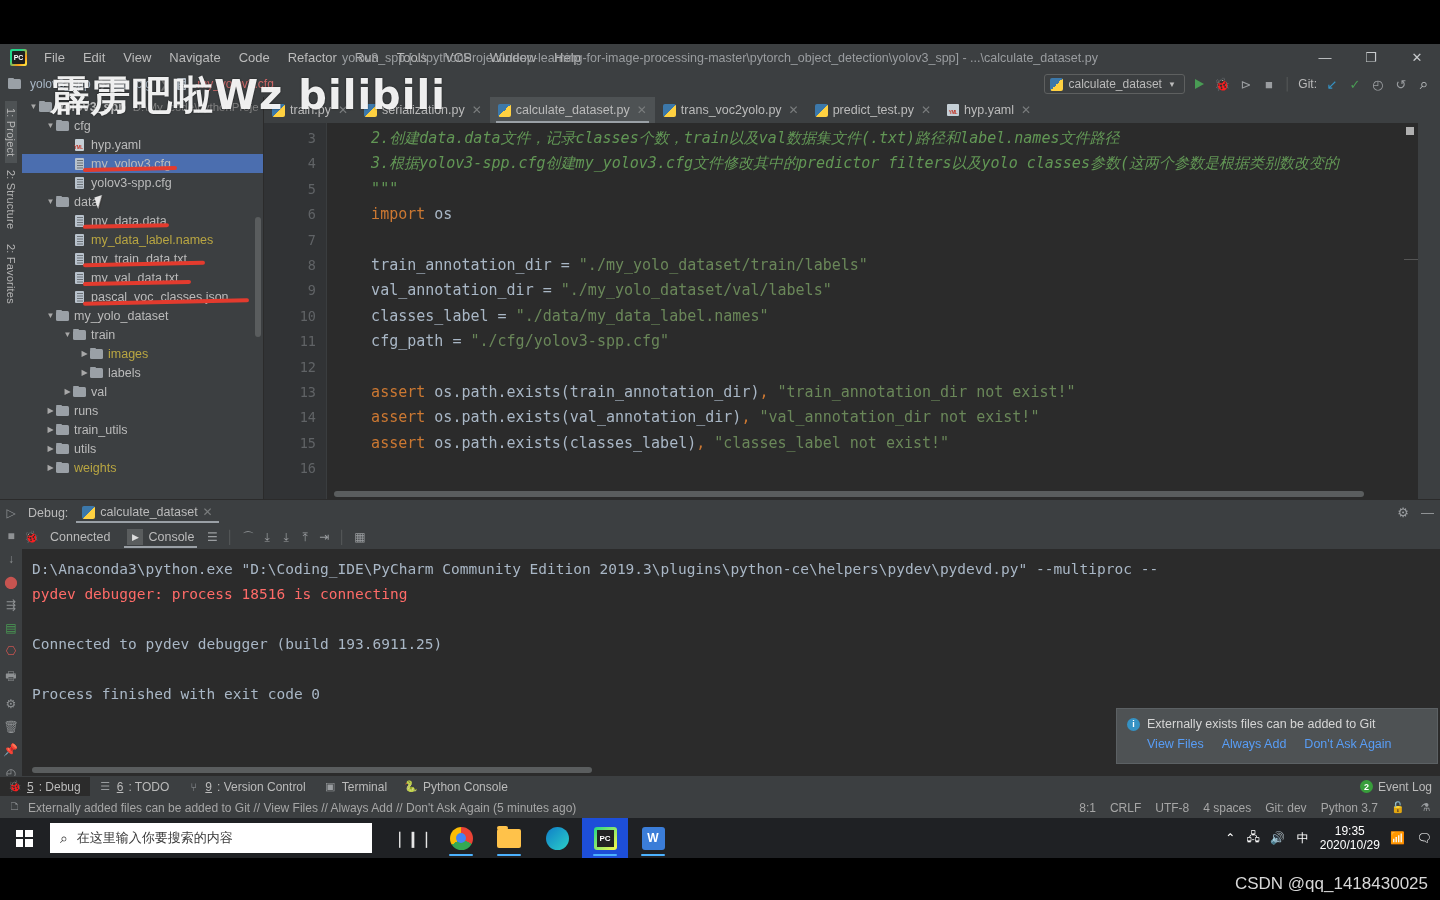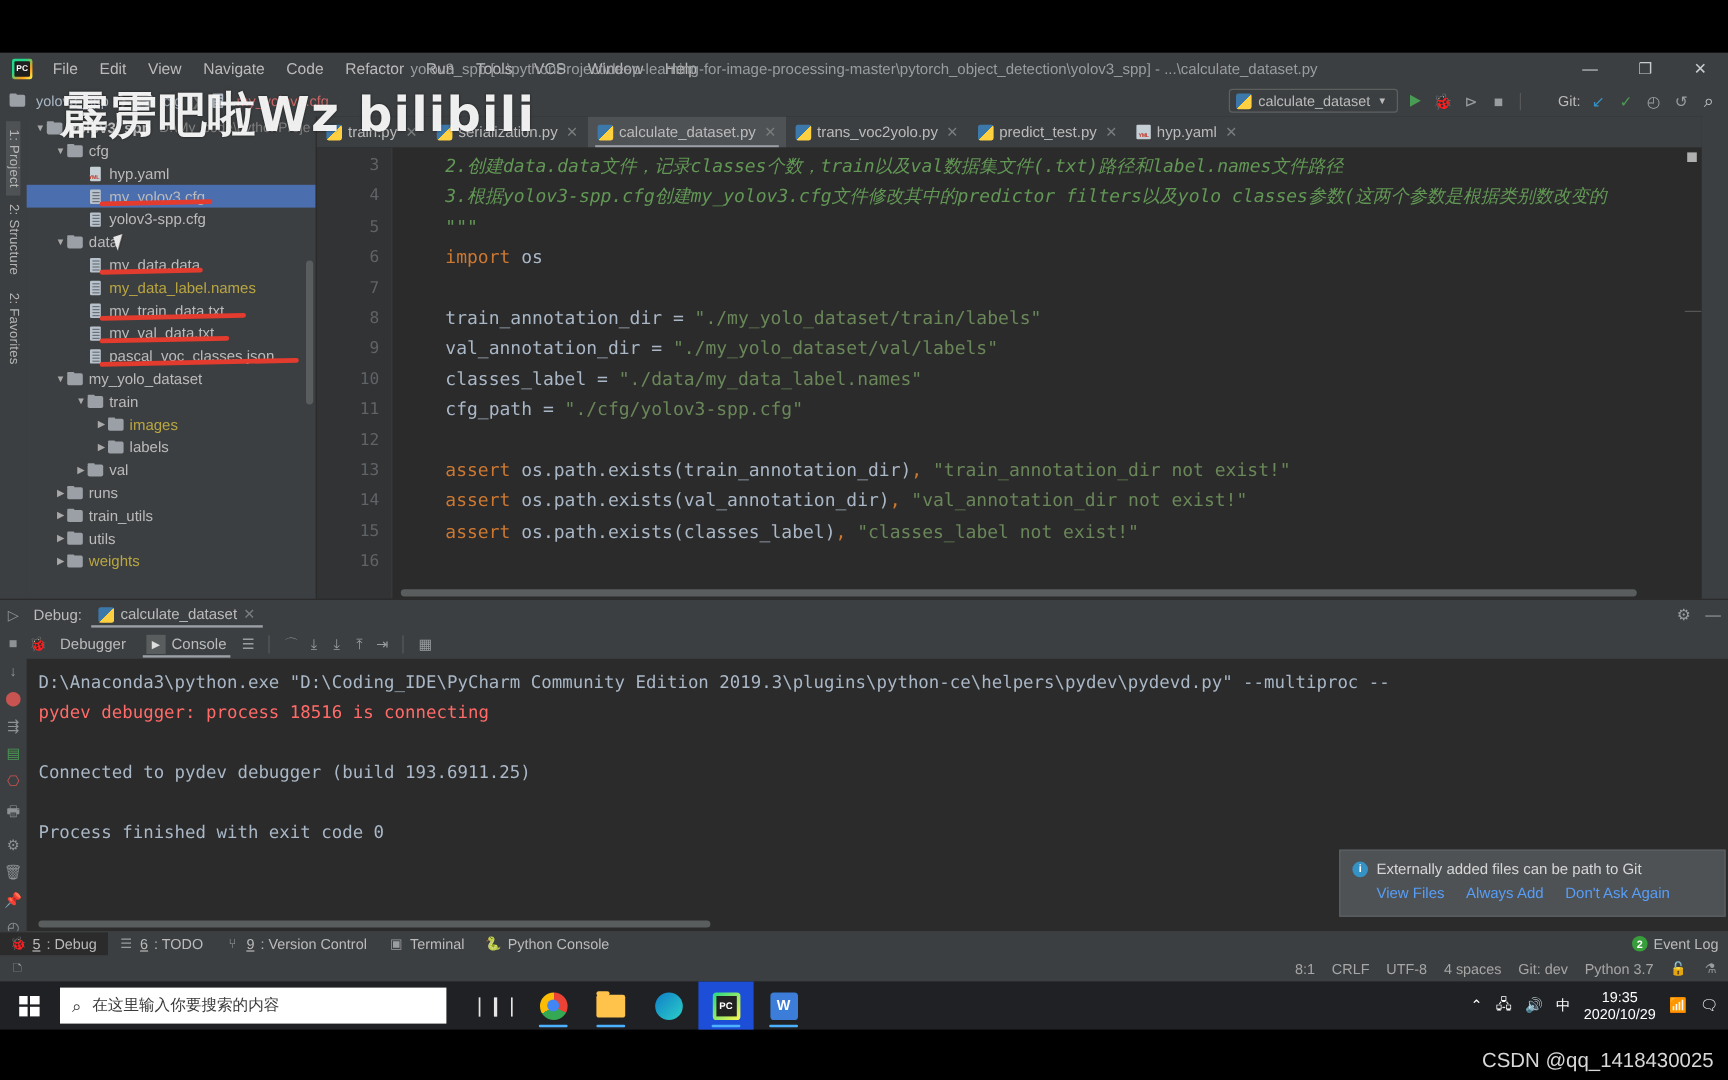--- a/index.html
+++ b/index.html
@@ -63,21 +63,21 @@
     display: flex; align-items: center; gap: 6px;
     border: 1px solid #5e6060; border-radius: 3px; padding: 1px 8px 1px 5px;
     height: 20px; font-size: 12px; color: #bbb; background:#3c3f41;
   }
   .py-ico {
     width: 13px; height: 13px; flex: none; border-radius: 2px;
     background: linear-gradient(135deg,#3c78aa 0 50%, #ffd141 50% 100%);
   }
   .tb-ico { width: 16px; height: 16px; display:flex; align-items:center; justify-content:center; font-size:13px; color:#9a9da0; }
   .tri-run { width:0;height:0;border-left:9px solid #499c54;border-top:5.5px solid transparent;border-bottom:5.5px solid transparent; }
-  .git-label { color:#bbb; font-size:12px; margin-left:20px;}
+  .git-label { color:#bbb; font-size:12px; margin-left:0;}
 
   
   .mid { display: flex; flex: none; height: 402px; position: relative; }
 
   .left-rail, .right-rail {
     width: 22px; background: #3c3f41; display: flex; flex-direction: column;
     align-items: center; flex: none; padding-top: 4px;
   }
   .vlabel {
     writing-mode: vertical-rl; font-size: 11px; color: #b4b4b4;
@@ -513,21 +513,21 @@
           <span>calculate_dataset</span>
           <span style="color:#7a7d7e;font-size:12px;">✕</span>
         </div>
         <div class="dbg-head-right">
           <span>⚙</span>
           <span>—</span>
         </div>
       </div>
       <div class="dbg-toolbar">
         <span class="dbgtool-ico" style="color:#499c54;">🐞</span>
-        <div class="seg">Debugger</div>
+        <div class="seg">Connected</div>
         <div class="seg active">
           <span class="dbgtool-ico" style="background:#5a5d5e;font-size:9px;color:#ddd;">▶</span>
           <span>Console</span>
         </div>
         <span class="dbgtool-ico">☰</span>
         <span style="color:#5a5d5e;margin:0 3px;">│</span>
         <span class="dbgtool-ico">⌒</span>
         <span class="dbgtool-ico">⤓</span>
         <span class="dbgtool-ico">⤓</span>
         <span class="dbgtool-ico">⤒</span>
@@ -555,21 +555,21 @@
         <span>🖶</span>
         <span>⚙</span>
         <span>🗑</span>
         <span>📌</span>
         <span>◴</span>
       </div>
 
       <div class="balloon">
         <div class="l1">
           <span class="info-dot">i</span>
-          <span>Externally added files can be path to Git</span>
+          <span>Externally exists files can be added to Git</span>
         </div>
         <div class="links">
           <span>View Files</span>
           <span>Always Add</span>
           <span>Don't Ask Again</span>
         </div>
       </div>
     </div>
 
     <div class="twbar" id="twbar">
@@ -597,20 +597,21 @@
           <span>Python Console</span>
         </div>
       <div class="evlog">
         <span class="badge-green">2</span>
         <span>Event Log</span>
       </div>
     </div>
 
     <div class="statusbar">
       <span class="sb-ico">🗅</span>
+      <span>Externally added files can be added to Git // View Files // Always Add // Don't Ask Again (5 minutes ago)</span>
       <div class="status-right">
         <span>8:1</span>
         <span>CRLF</span>
         <span>UTF-8</span>
         <span>4 spaces</span>
         <span>Git: dev</span>
         <span>Python 3.7</span>
         <span class="sb-ico">🔓</span>
         <span class="sb-ico">⚗</span>
       </div>

